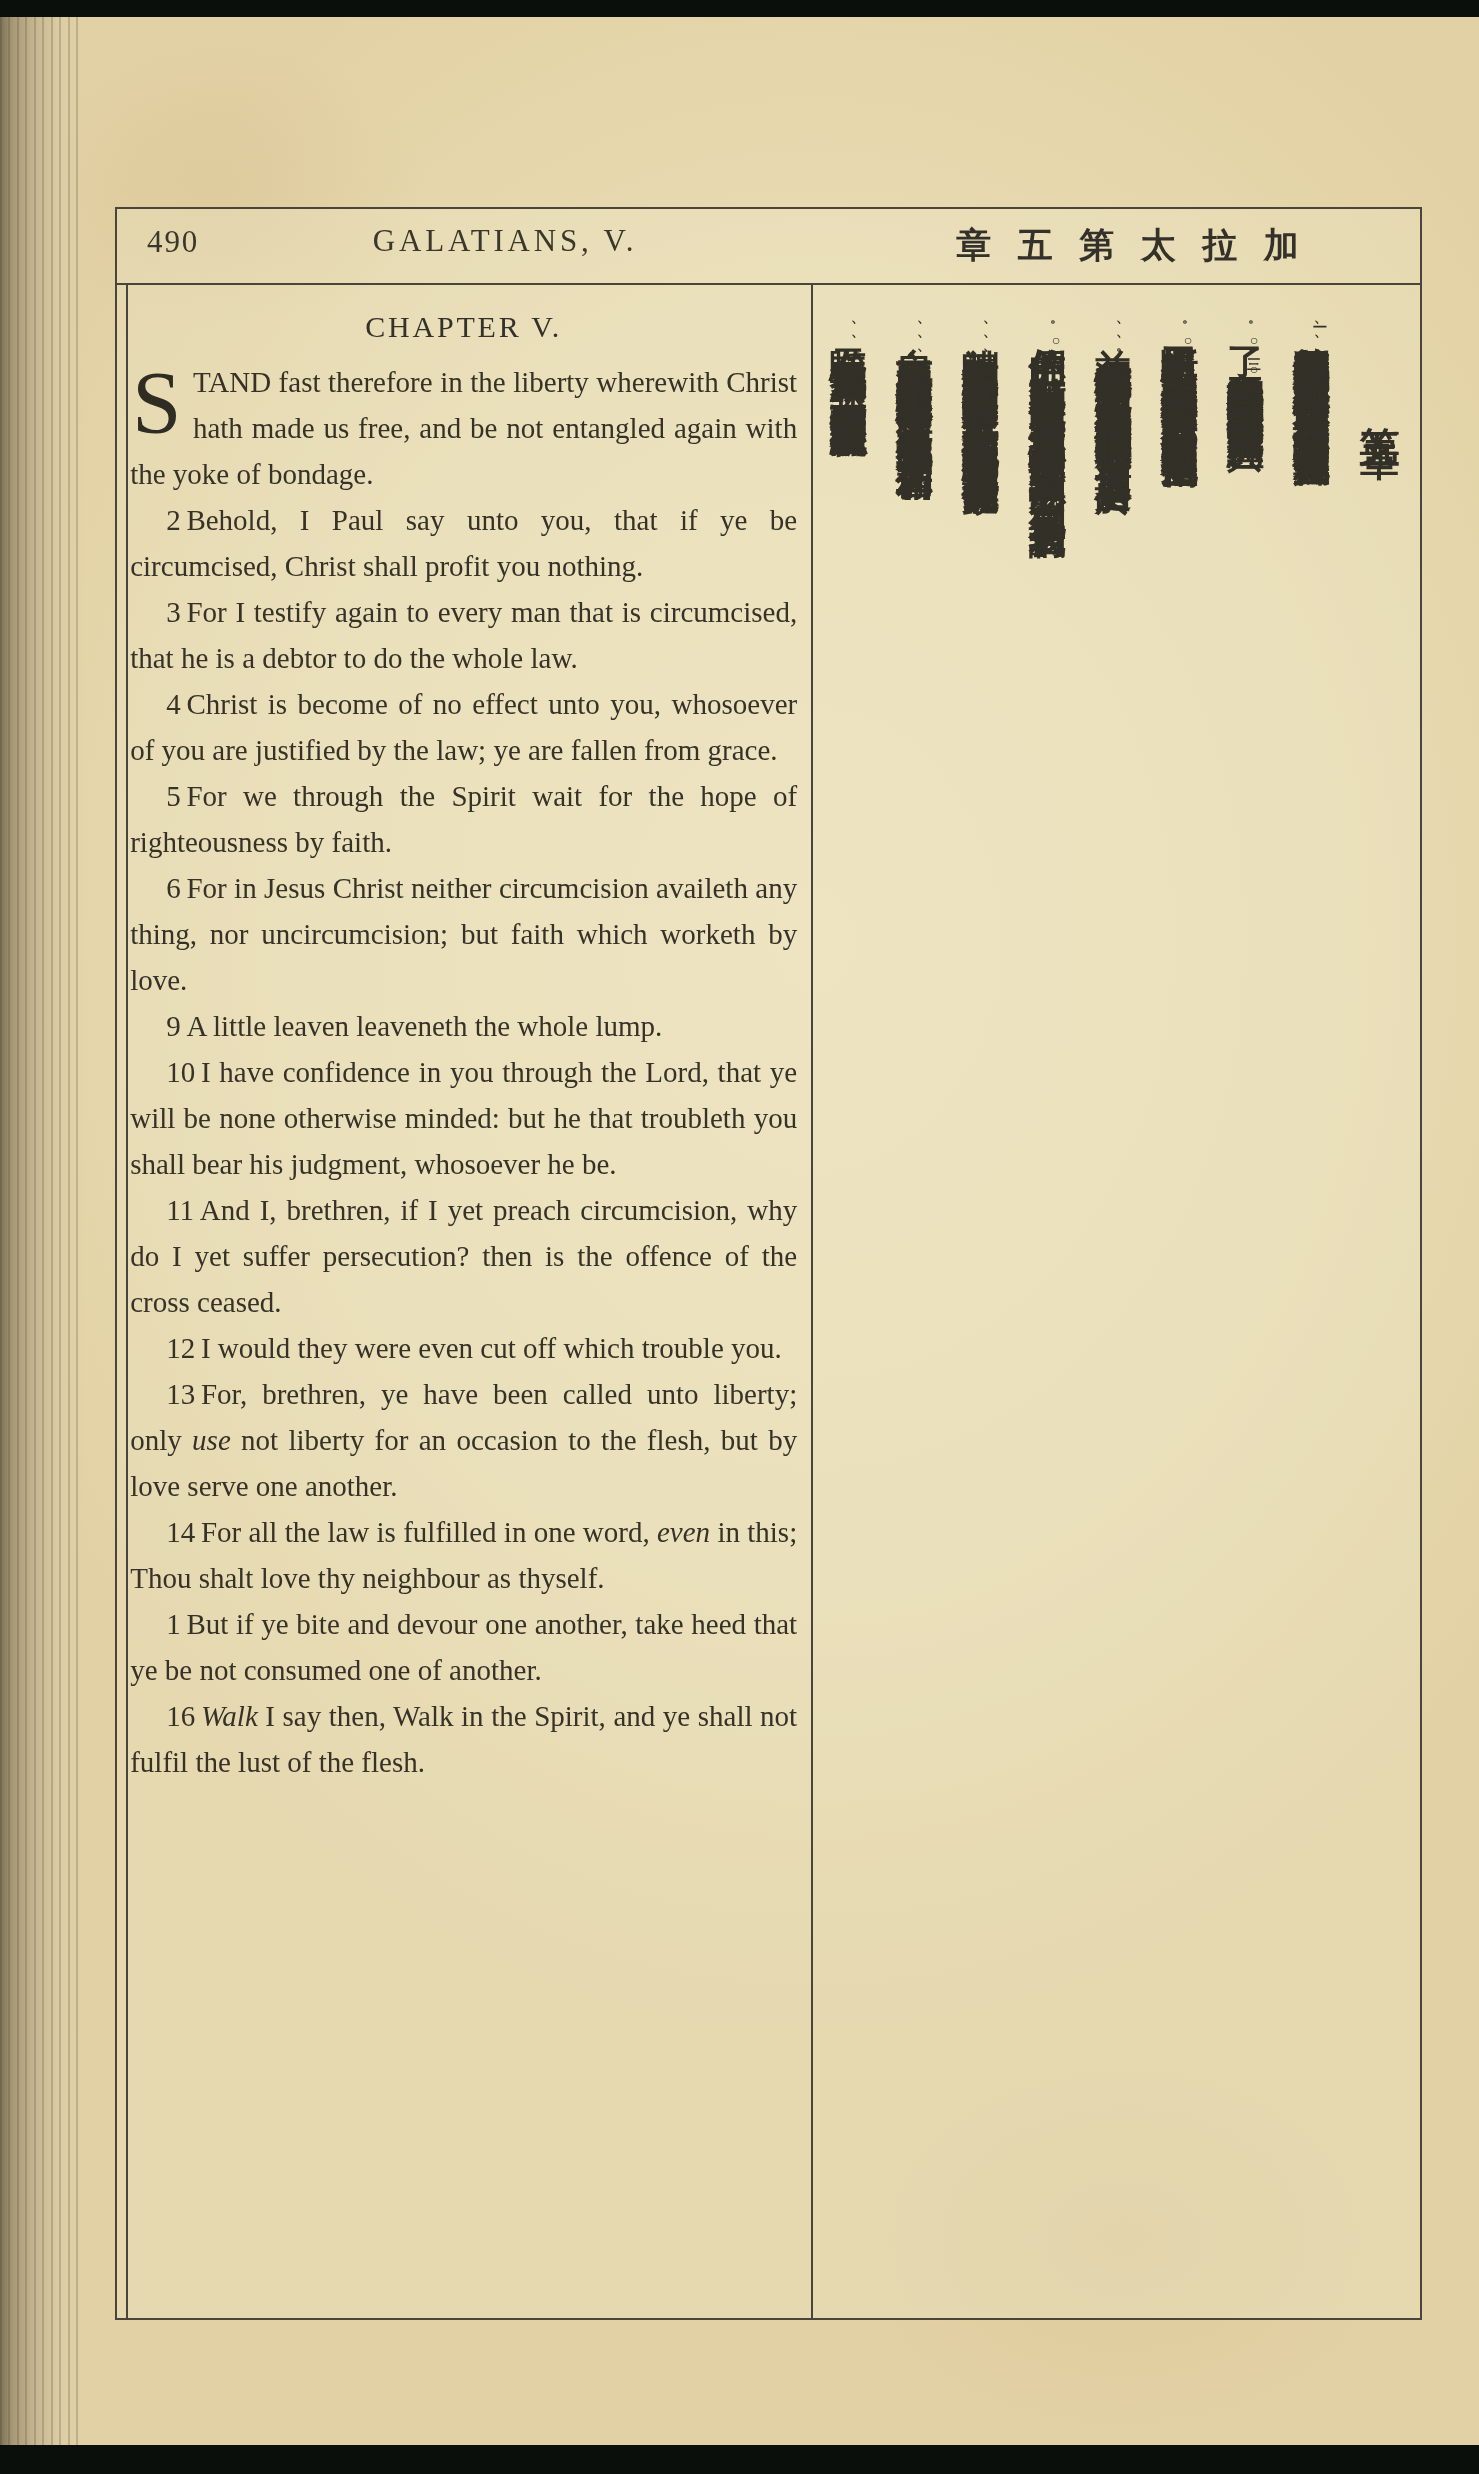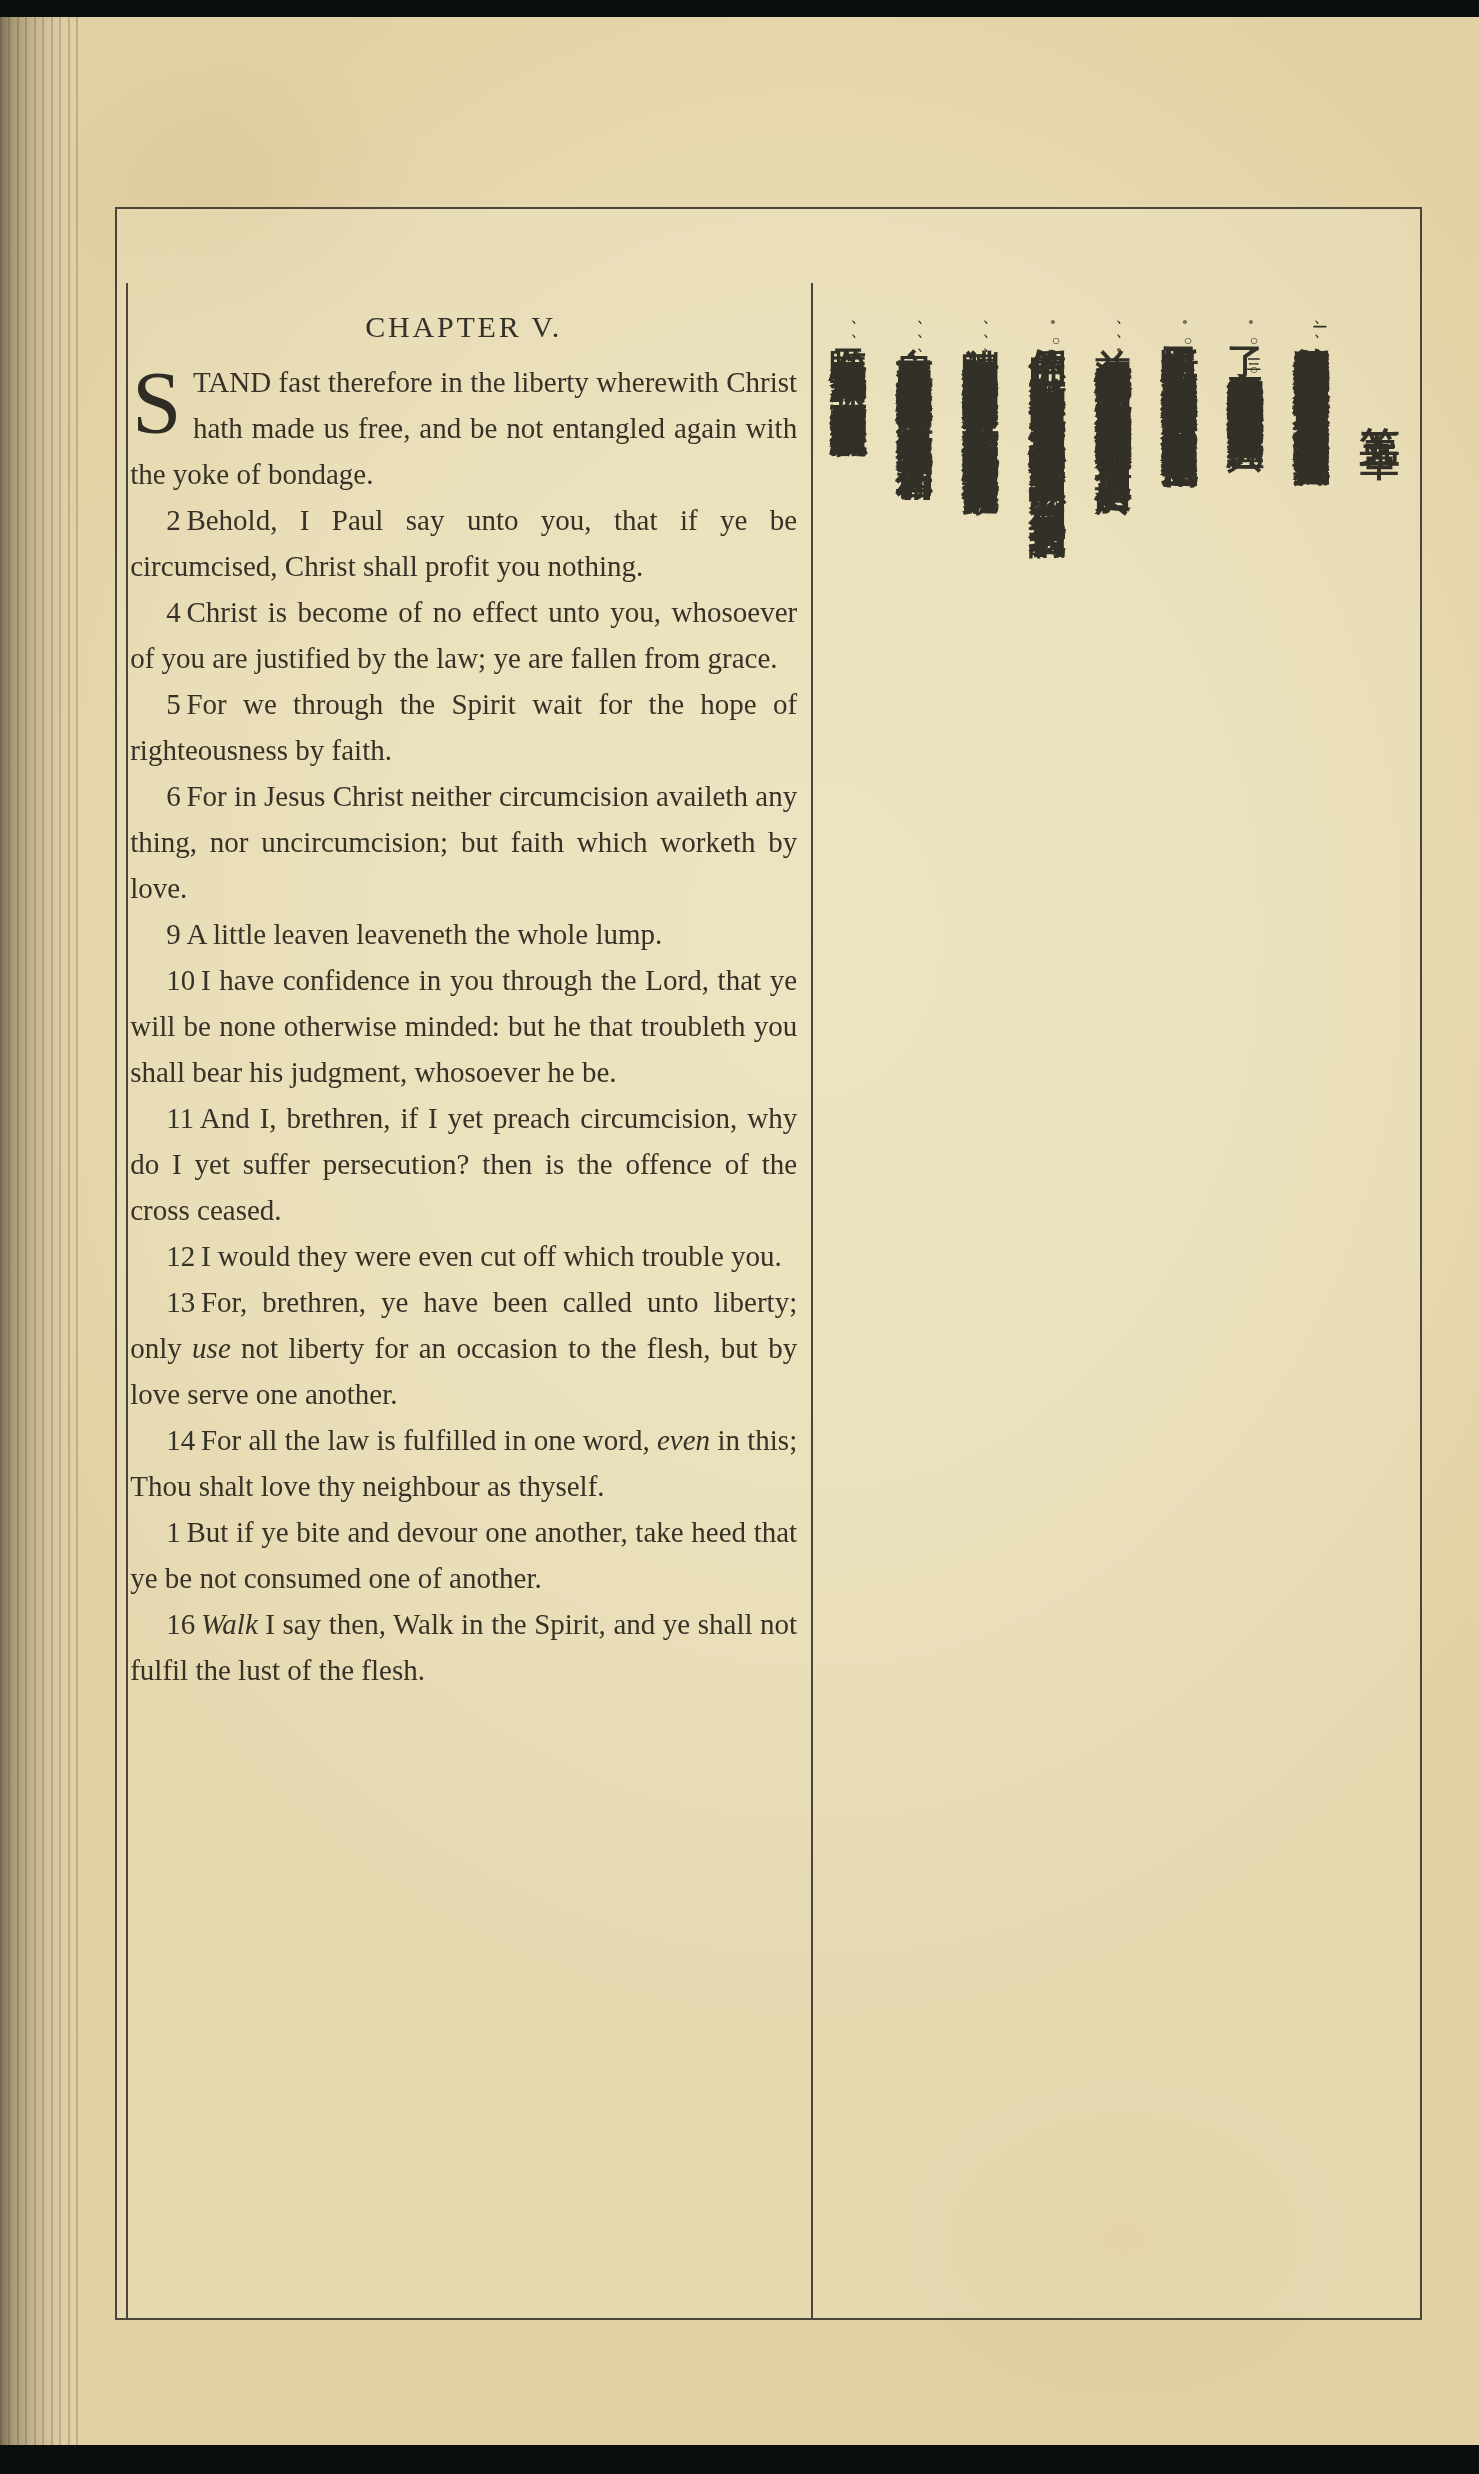--- a/index.html
+++ b/index.html
@@ -59,29 +59,35 @@
 </head>
 <body>
 
 <div class="strip-top"></div>
 
 <div class="paper">
   <div class="book-edge"></div>
 
   <div class="frame">
 
+    <div class="header-row">
+      <span class="page-number">490</span>
+      <span class="running-en">GALATIANS, V.</span>
+      <span class="running-zh">章五第太拉加</span>
+    </div>
 
     <div class="inner-left-rule"></div>
     <div class="pane-divider"></div>
 
     <div class="english-pane">
       <div class="chapter-title">CHAPTER V.</div>
       <div id="english-verses">
           <p class="verse first"><span class="dropcap">S</span>TAND fast therefore in the liberty wherewith Christ hath made us free, and be not entangled again with the yoke of bondage.</p>
           <p class="verse"><span class="vnum">2</span>Behold, I Paul say unto you, that if ye be circumcised, Christ shall profit you nothing.</p>
+          <p class="verse"><span class="vnum">3</span>For I testify again to every man that is circumcised, that he is a debtor to do the whole law.</p>
           <p class="verse"><span class="vnum">4</span>Christ is become of no effect unto you, whosoever of you are justified by the law; ye are fallen from grace.</p>
           <p class="verse"><span class="vnum">5</span>For we through the Spirit wait for the hope of righteousness by faith.</p>
           <p class="verse"><span class="vnum">6</span>For in Jesus Christ neither circumcision availeth any thing, nor uncircumcision; but faith which worketh by love.</p>
           <p class="verse"><span class="vnum">9</span>A little leaven leaveneth the whole lump.</p>
           <p class="verse"><span class="vnum">10</span>I have confidence in you through the Lord, that ye will be none otherwise minded: but he that troubleth you shall bear his judgment, whosoever he be.</p>
           <p class="verse"><span class="vnum">11</span>And I, brethren, if I yet preach circumcision, why do I yet suffer persecution? then is the offence of the cross ceased.</p>
           <p class="verse"><span class="vnum">12</span>I would they were even cut off which trouble you.</p>
           <p class="verse"><span class="vnum">13</span>For, brethren, ye have been called unto liberty; only <i>use</i> not liberty for an occasion to the flesh, but by love serve one another.</p>
           <p class="verse"><span class="vnum">14</span>For all the law is fulfilled in one word, <i>even</i> in this; Thou shalt love thy neighbour as thyself.</p>
           <p class="verse"><span class="vnum">1</span>But if ye bite and devour one another, take heed that ye be not consumed one of another.</p>

